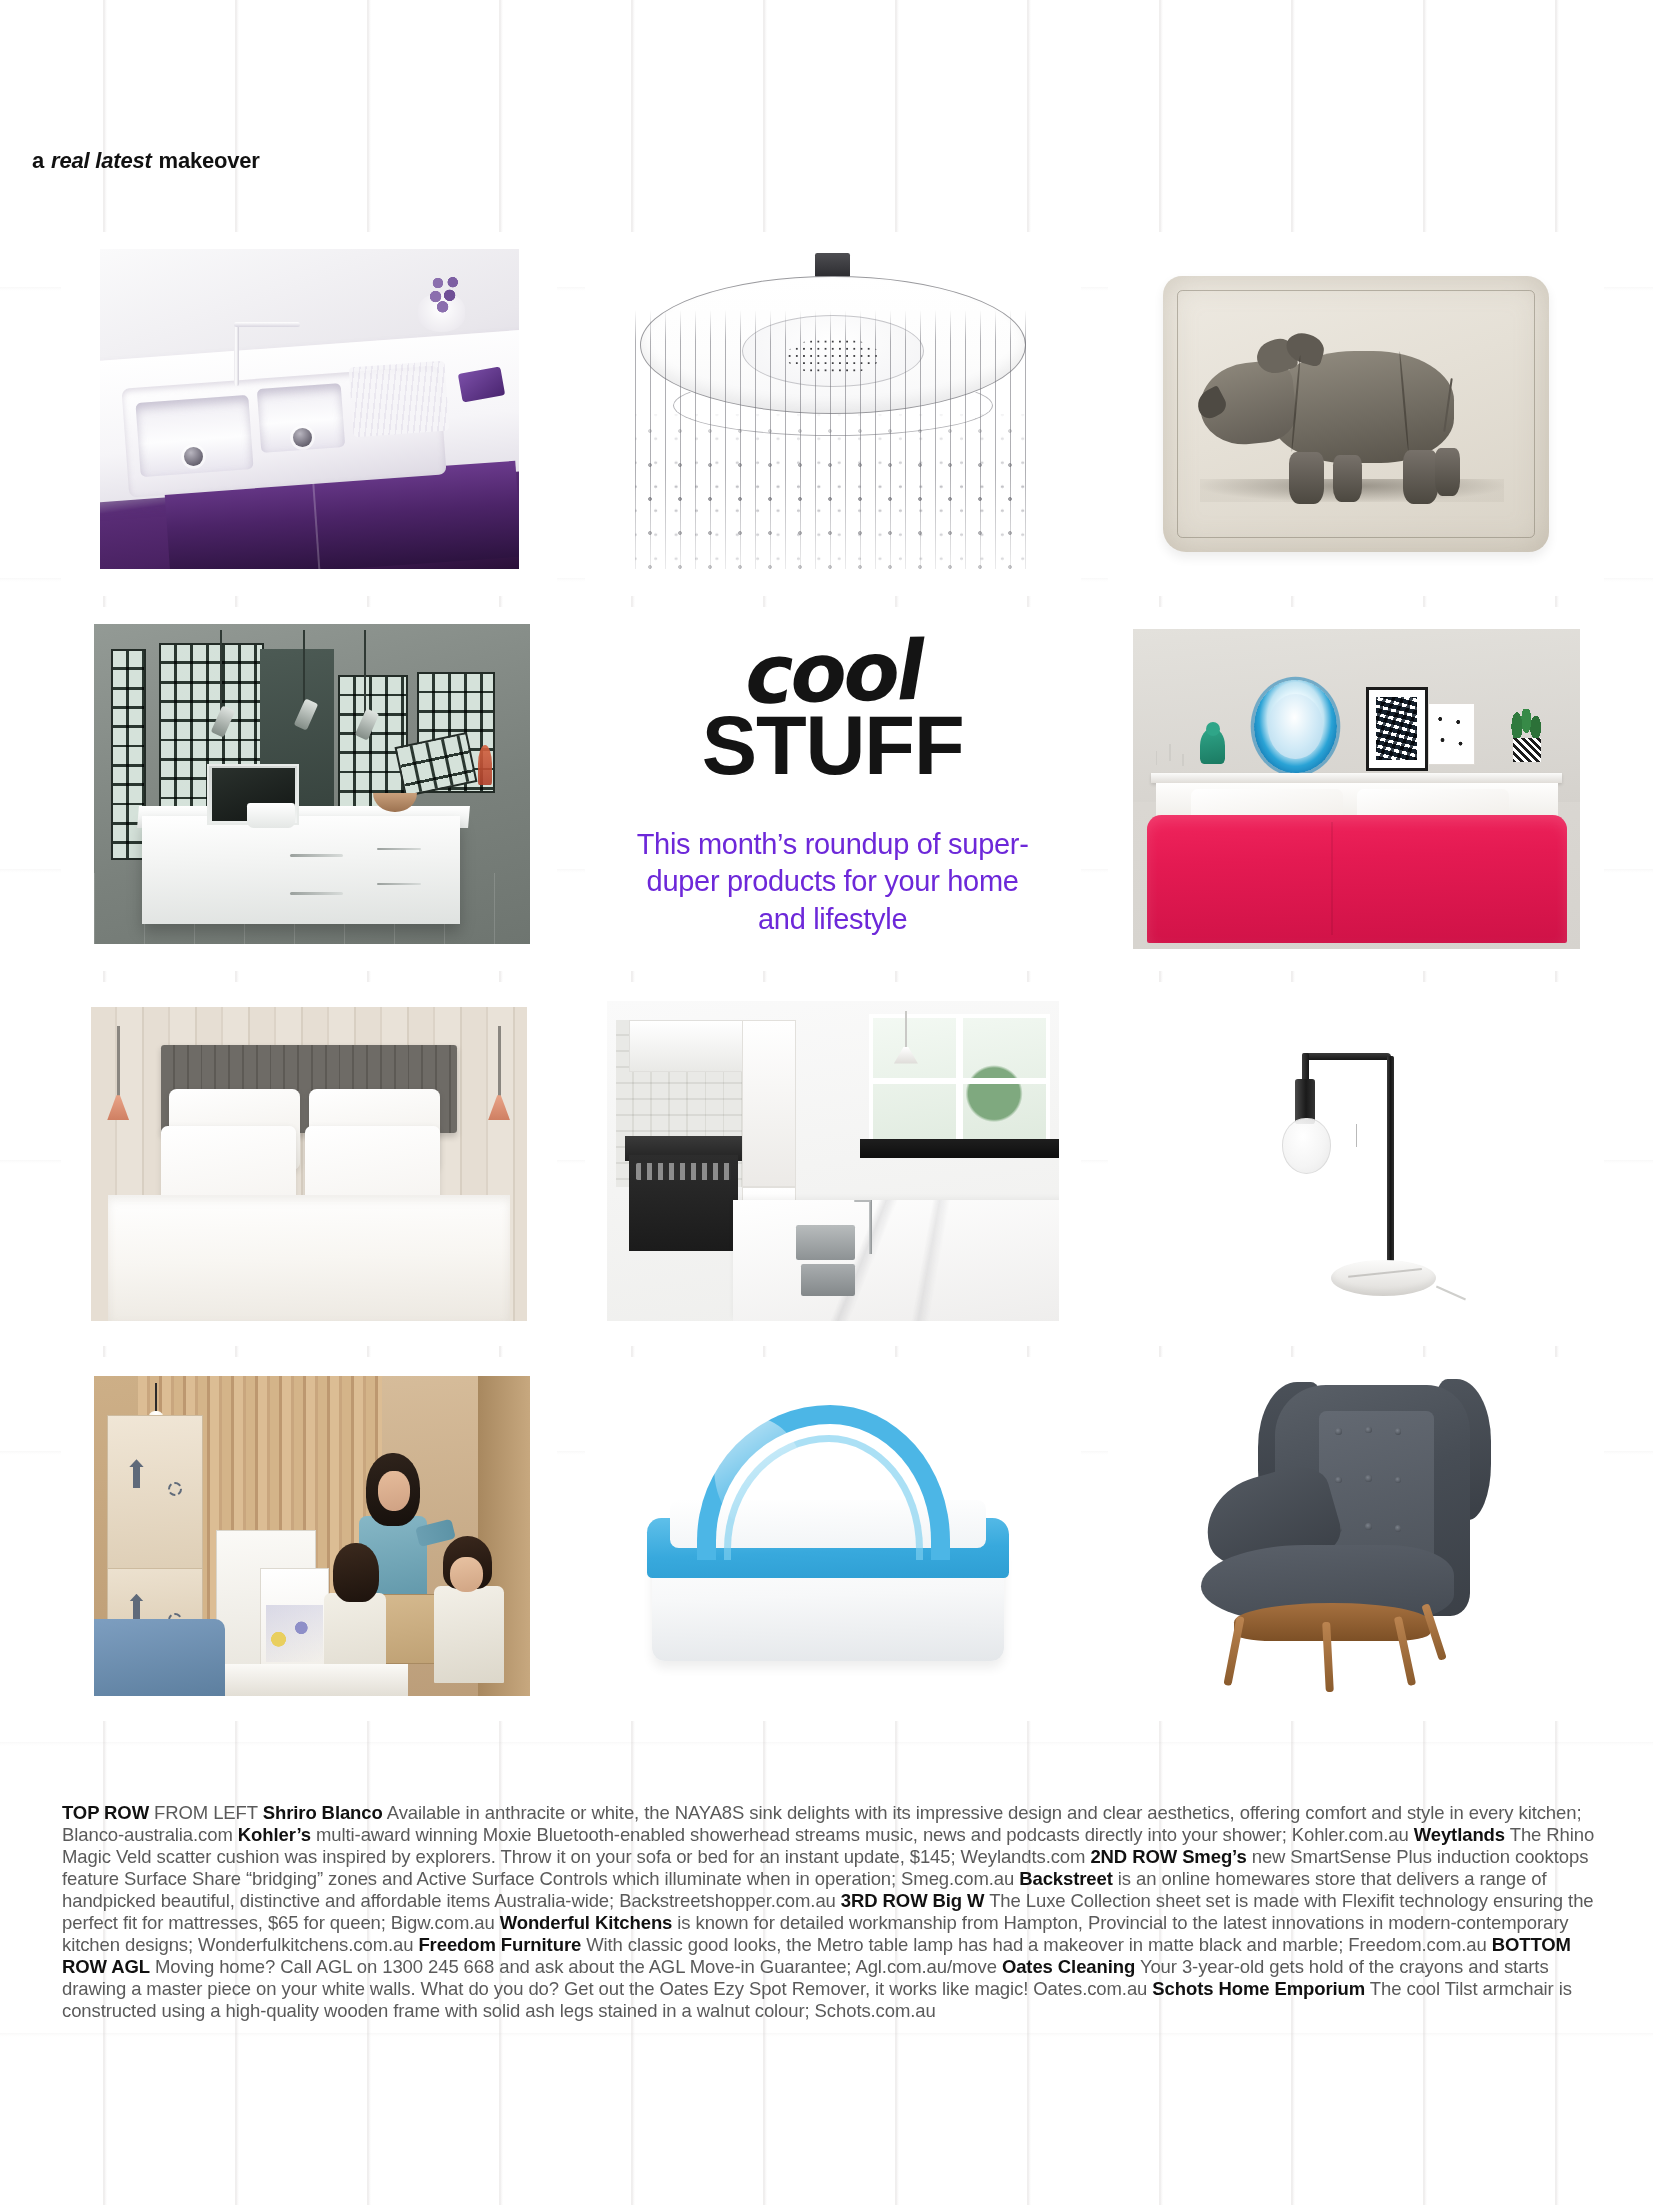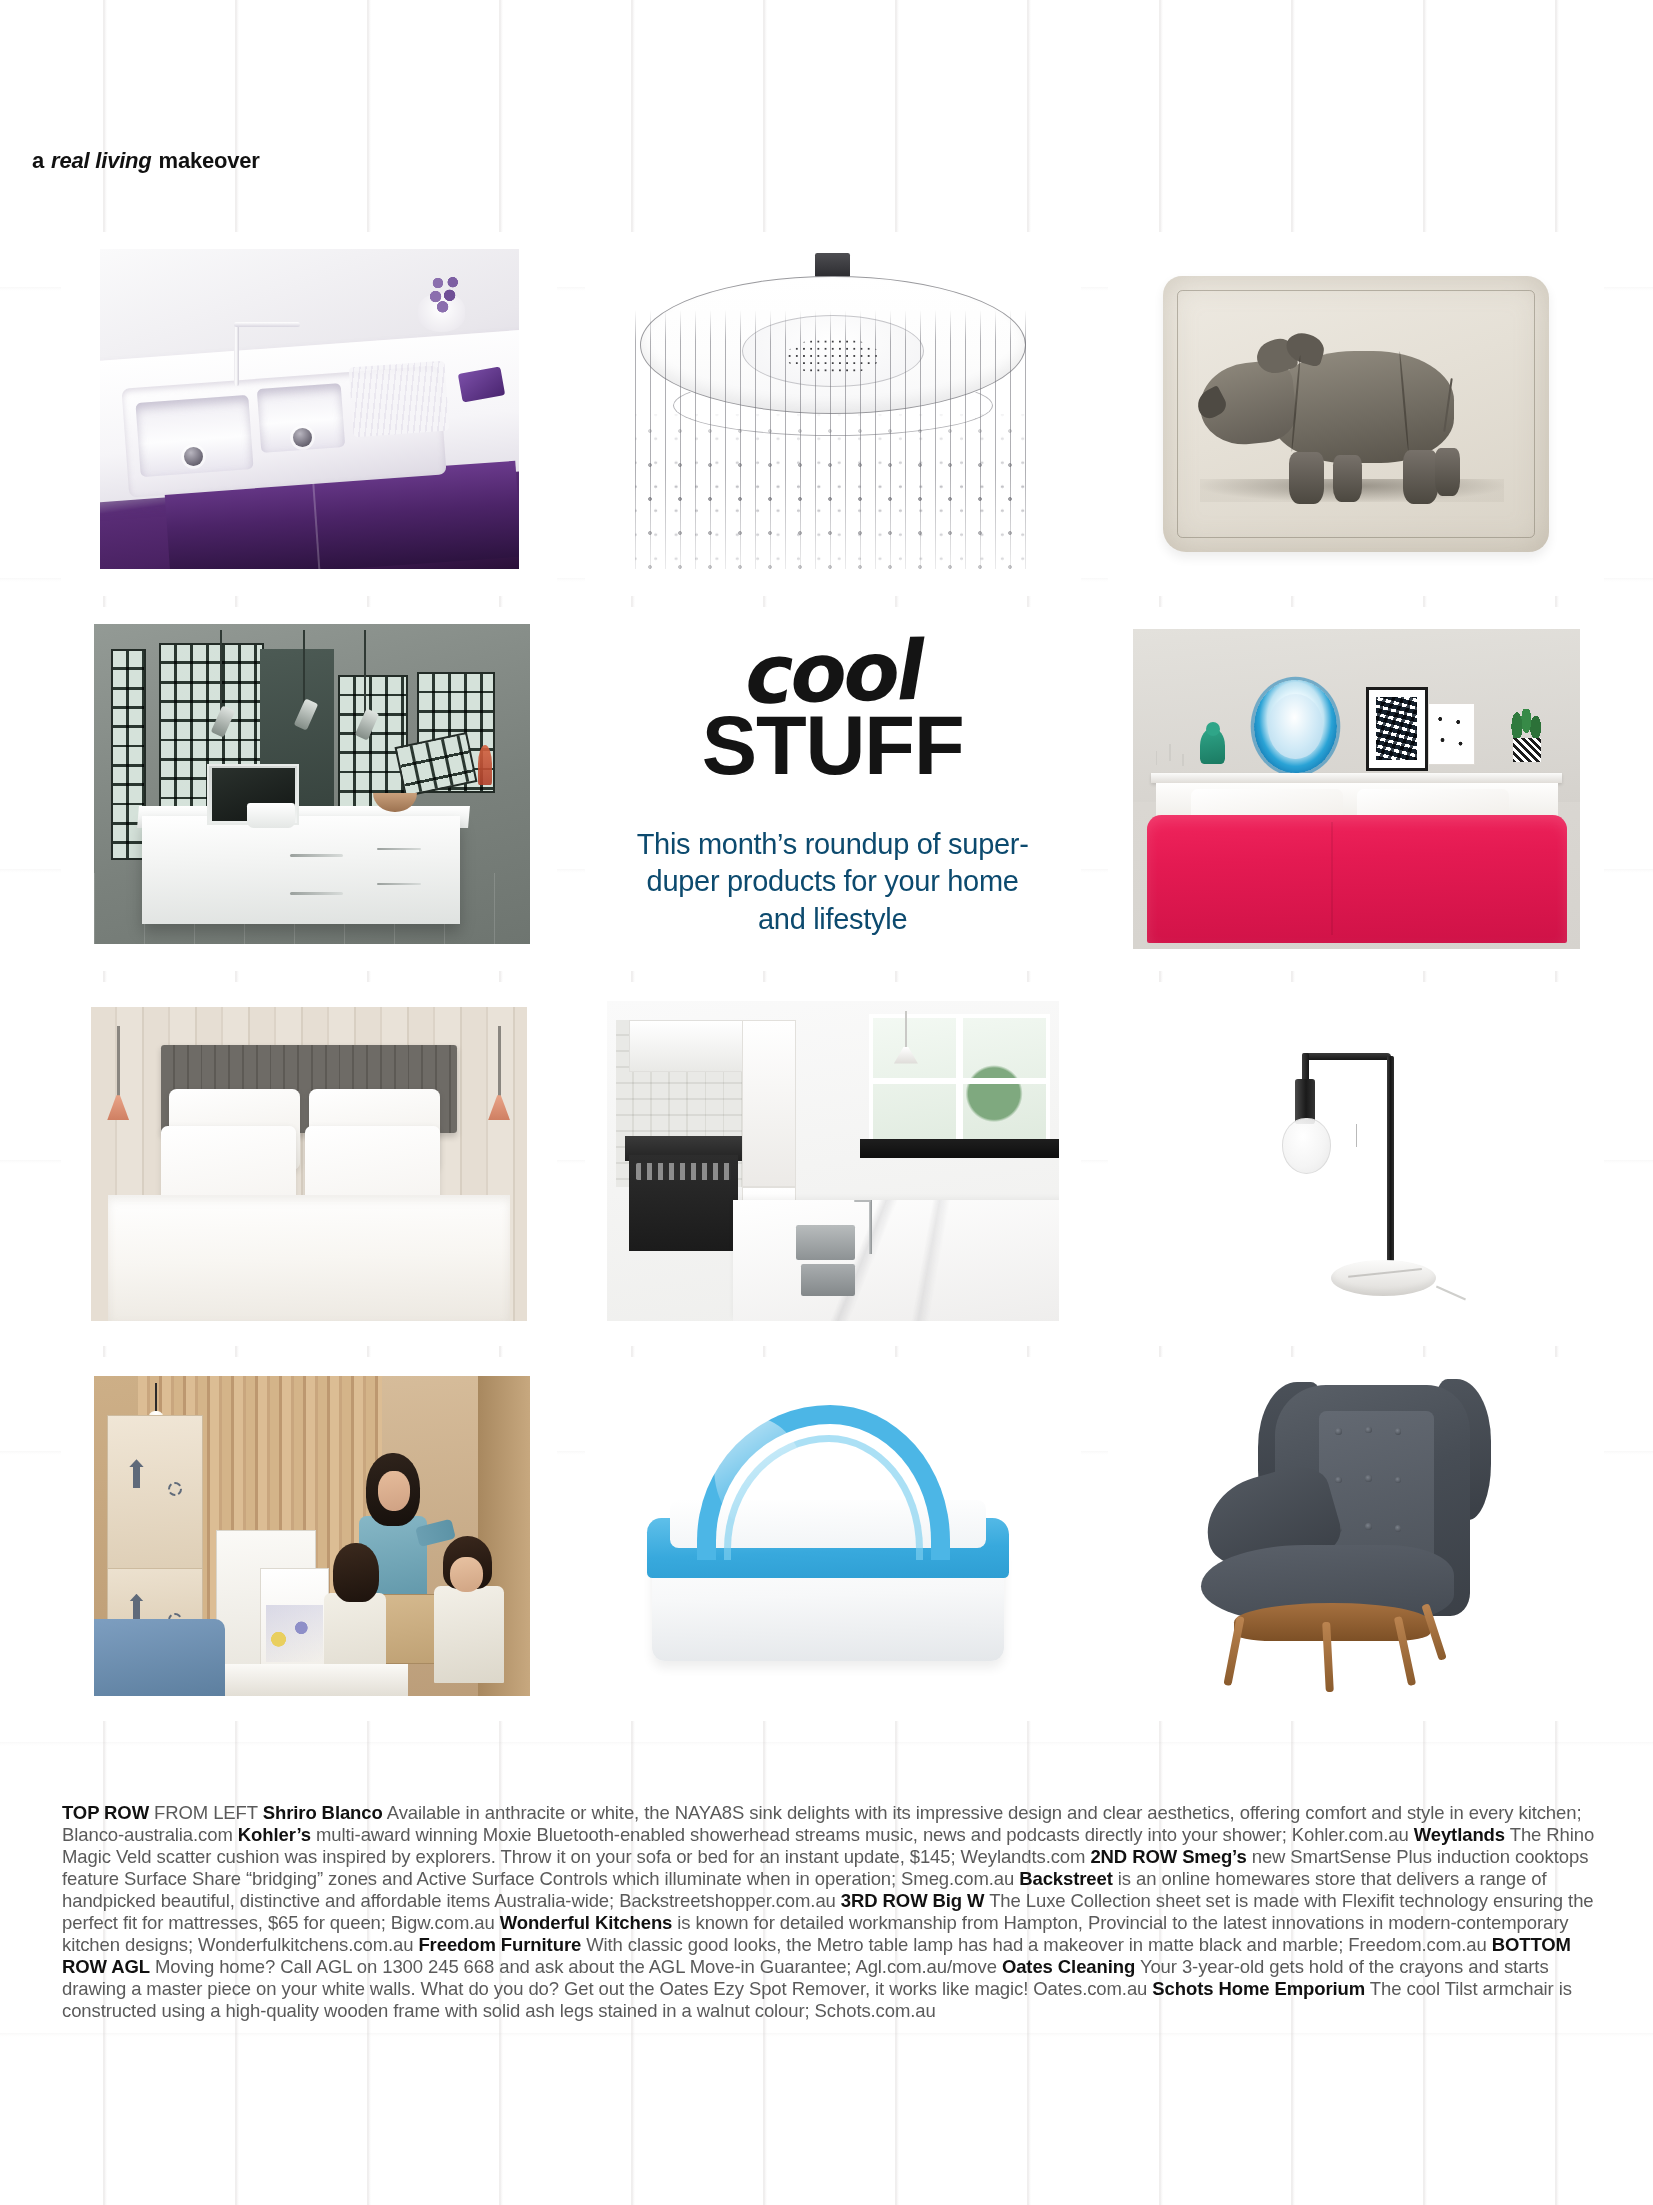--- a/index.html
+++ b/index.html
@@ -265,21 +265,21 @@
     background: linear-gradient(180deg,#d4623f,#b1402a); border-radius: 50% 50% 10% 10%; opacity:.9; }
 
   
   .title-card { display:flex; flex-direction:column; align-items:center; justify-content:center;
     text-align:center; padding: 33px 22px; }
   .t-cool { font-size: 82px; line-height: 0.82; color:#141414;
     font-family: "DejaVu Sans", sans-serif; font-weight: 700; font-style: italic;
     letter-spacing: -3.3px; transform: rotate(-1.4deg); margin-bottom: 3.3px; }
   .t-stuff { font-size: 83px; line-height: 0.86; color:#141414; font-weight: 700;
     letter-spacing: -1.1px; margin-bottom: 16.5px; }
-  .t-sub { font-size: 29px; line-height: 1.30; color:#0c4a6e; font-weight: 400;
+  .t-sub { font-size: 29px; line-height: 1.30; color:#6d28d9; font-weight: 400;
     letter-spacing: -0.3px; max-width: 397px; margin-top: 28px; }
 
   
   .ph-bed { left: 25px; top: 22px; width: 447px; height: 320px;
     background: linear-gradient(175deg,#dedbd6,#d6d3ce); }
   .bd-wall { position:absolute; left:0; top:0; width:100%; height:54%;
     background: linear-gradient(175deg,#e3e1dc,#d5d2cd); }
   .bd-shelf { position:absolute; left:4%; top:45%; width:92%; height:3%;
     background: linear-gradient(180deg,#fbfbfa,#e0ddd8); box-shadow: 0 1.7px 3.3px rgba(0,0,0,0.12); }
   .bd-buddha { position:absolute; left:15%; top:31%; width:25px; height:36px;
@@ -573,21 +573,21 @@
   .captions b { color: #111111; font-weight: 700; }
   .captions .cap-lead { color: #111111; font-weight: 700; }
 </style>
 </head>
 <body>
 
 <div class="page-bg"></div>
 
 <div class="page">
 
-  <div class="masthead"><span>a </span><span class="mh-italic">real living</span><span> makeover</span></div>
+  <div class="masthead"><span>a </span><span class="mh-italic">real latest</span><span> makeover</span></div>
 
   <div class="grid">
 
     <div class="card">
       <div class="photo ph-sink">
         <div class="sink-wall"></div>
         <div class="sink-bench"></div>
         <div class="sink-cab"></div>
         <div class="sink-body"></div>
         <div class="sink-bowl b1"></div>

